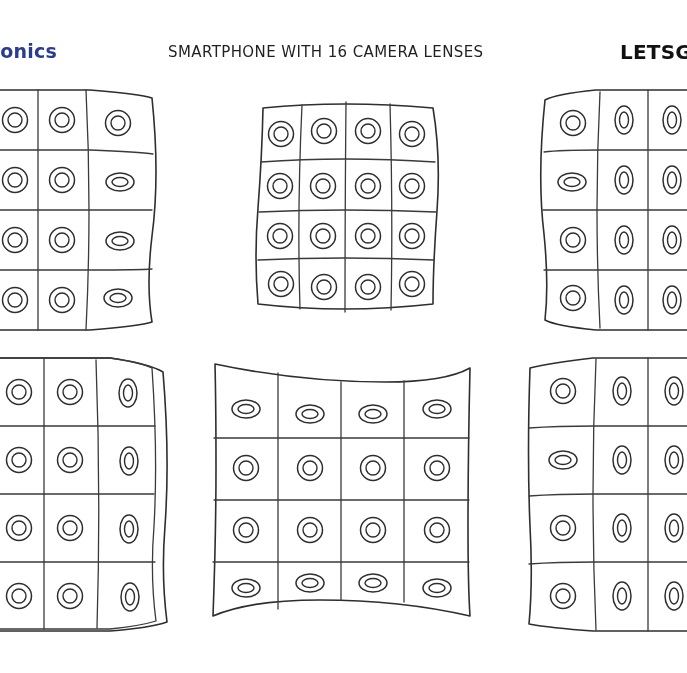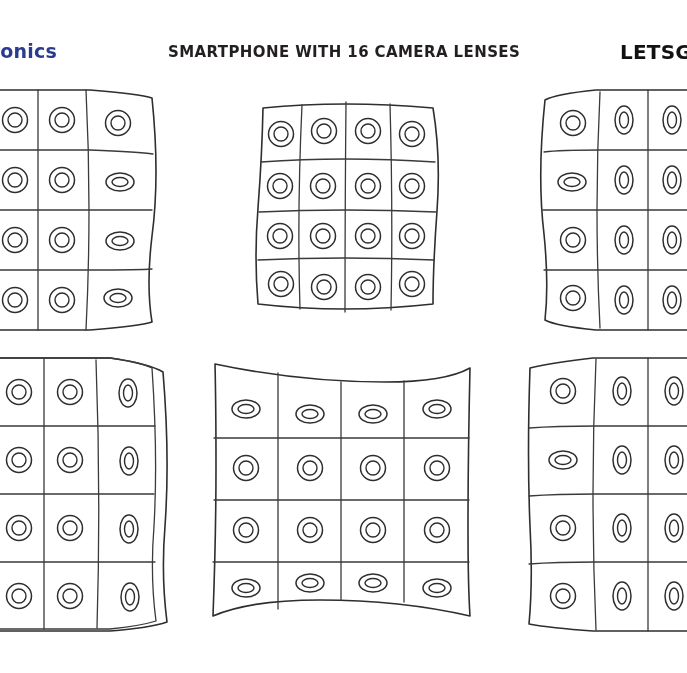--- a/index.html
+++ b/index.html
@@ -38,21 +38,21 @@
     letter-spacing: 0.2px;
     color: #2a3c8f;
     white-space: nowrap;
   }
   .title-center {
     position: absolute;
     left: 168px;
     top: 3px;
     font-family: "DejaVu Sans", sans-serif;
     font-size: 15px;
-    font-weight: 700;
+    font-weight: 400;
     letter-spacing: 0.4px;
     color: #231f20;
     white-space: nowrap;
   }
   .brand-right {
     position: absolute;
     left: 620px;
     top: 0;
     font-family: "DejaVu Sans", sans-serif;
     font-weight: bold;

